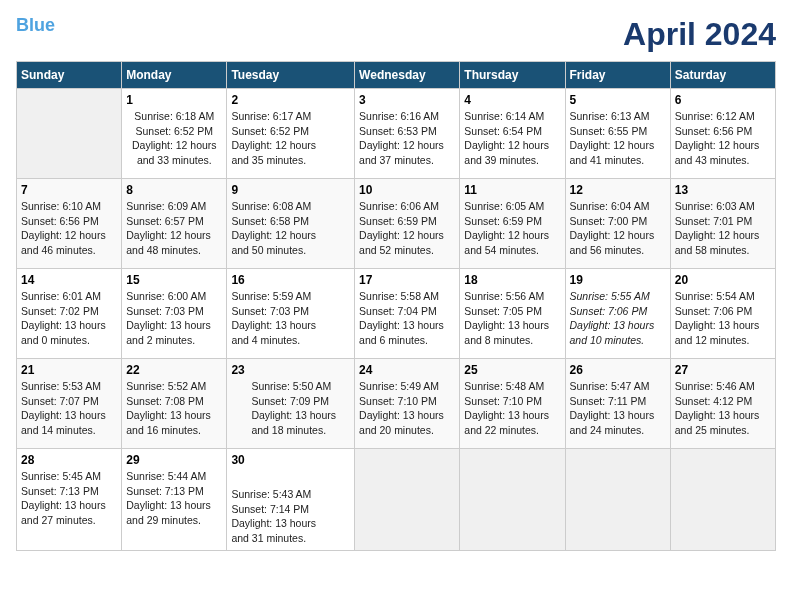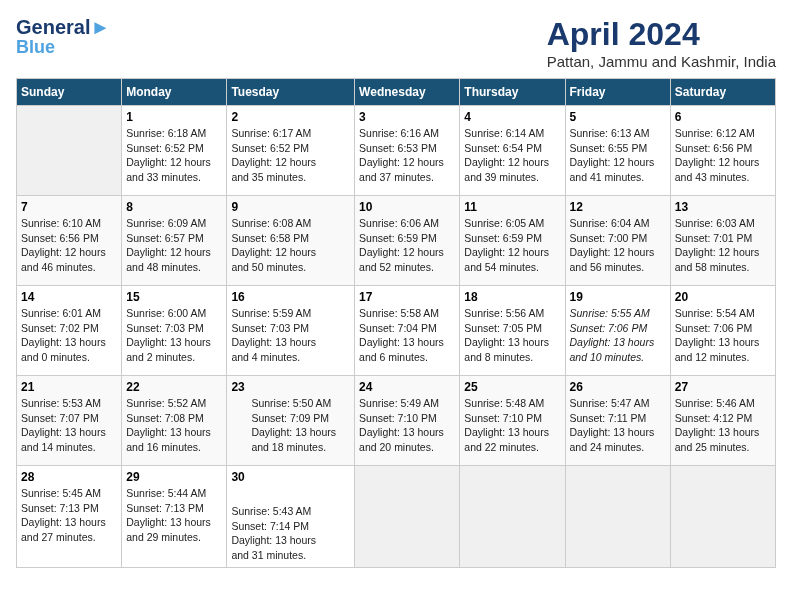--- a/index.html
+++ b/index.html
@@ -81,51 +81,45 @@
     }
     .week-row td {
       height: 90px;
     }
   </style>
 </head>
 <body>
 
 <div class="header">
   <div class="logo">
-    <div style="display:flex;align-items:center;gap:2px;">
-      <span class="logo-text">
-        <span style="color:#1a3a6e;">General</span><span style="color:#4fa3e0;">►</span>
-      </span>
-    </div>
     <span class="logo-text" style="color:#4fa3e0;font-size:18px;font-weight:bold;">Blue</span>
   </div>
   <div class="title-block">
     <div class="main-title">April 2024</div>
-    <div class="subtitle">Pattan, Jammu and Kashmir, India</div>
   </div>
 </div>
 
 <table>
   <thead>
     <tr>
     <th>Sunday</th>
         <th>Monday</th>
         <th>Tuesday</th>
         <th>Wednesday</th>
         <th>Thursday</th>
         <th>Friday</th>
         <th>Saturday</th>
       </tr>
   </thead>
   <tbody id="calendar-body">
   <tr class="week-row">
         <td class="empty-cell"></td>
         <td>
           <div class="cell-date">1</div>
-          <div class="cell-info" style="white-space: pre-line;">Sunrise: 6:18 AM
+          <div class="cell-info" style="white-space: pre-line; text-align: center;">Sunrise: 6:18 AM
 Sunset: 6:52 PM
 Daylight: 12 hours
 and 33 minutes.</div>
         </td>
         <td>
           <div class="cell-date">2</div>
           <div class="cell-info" style="white-space: pre-line;">Sunrise: 6:17 AM
 Sunset: 6:52 PM
 Daylight: 12 hours
 and 35 minutes.</div>

